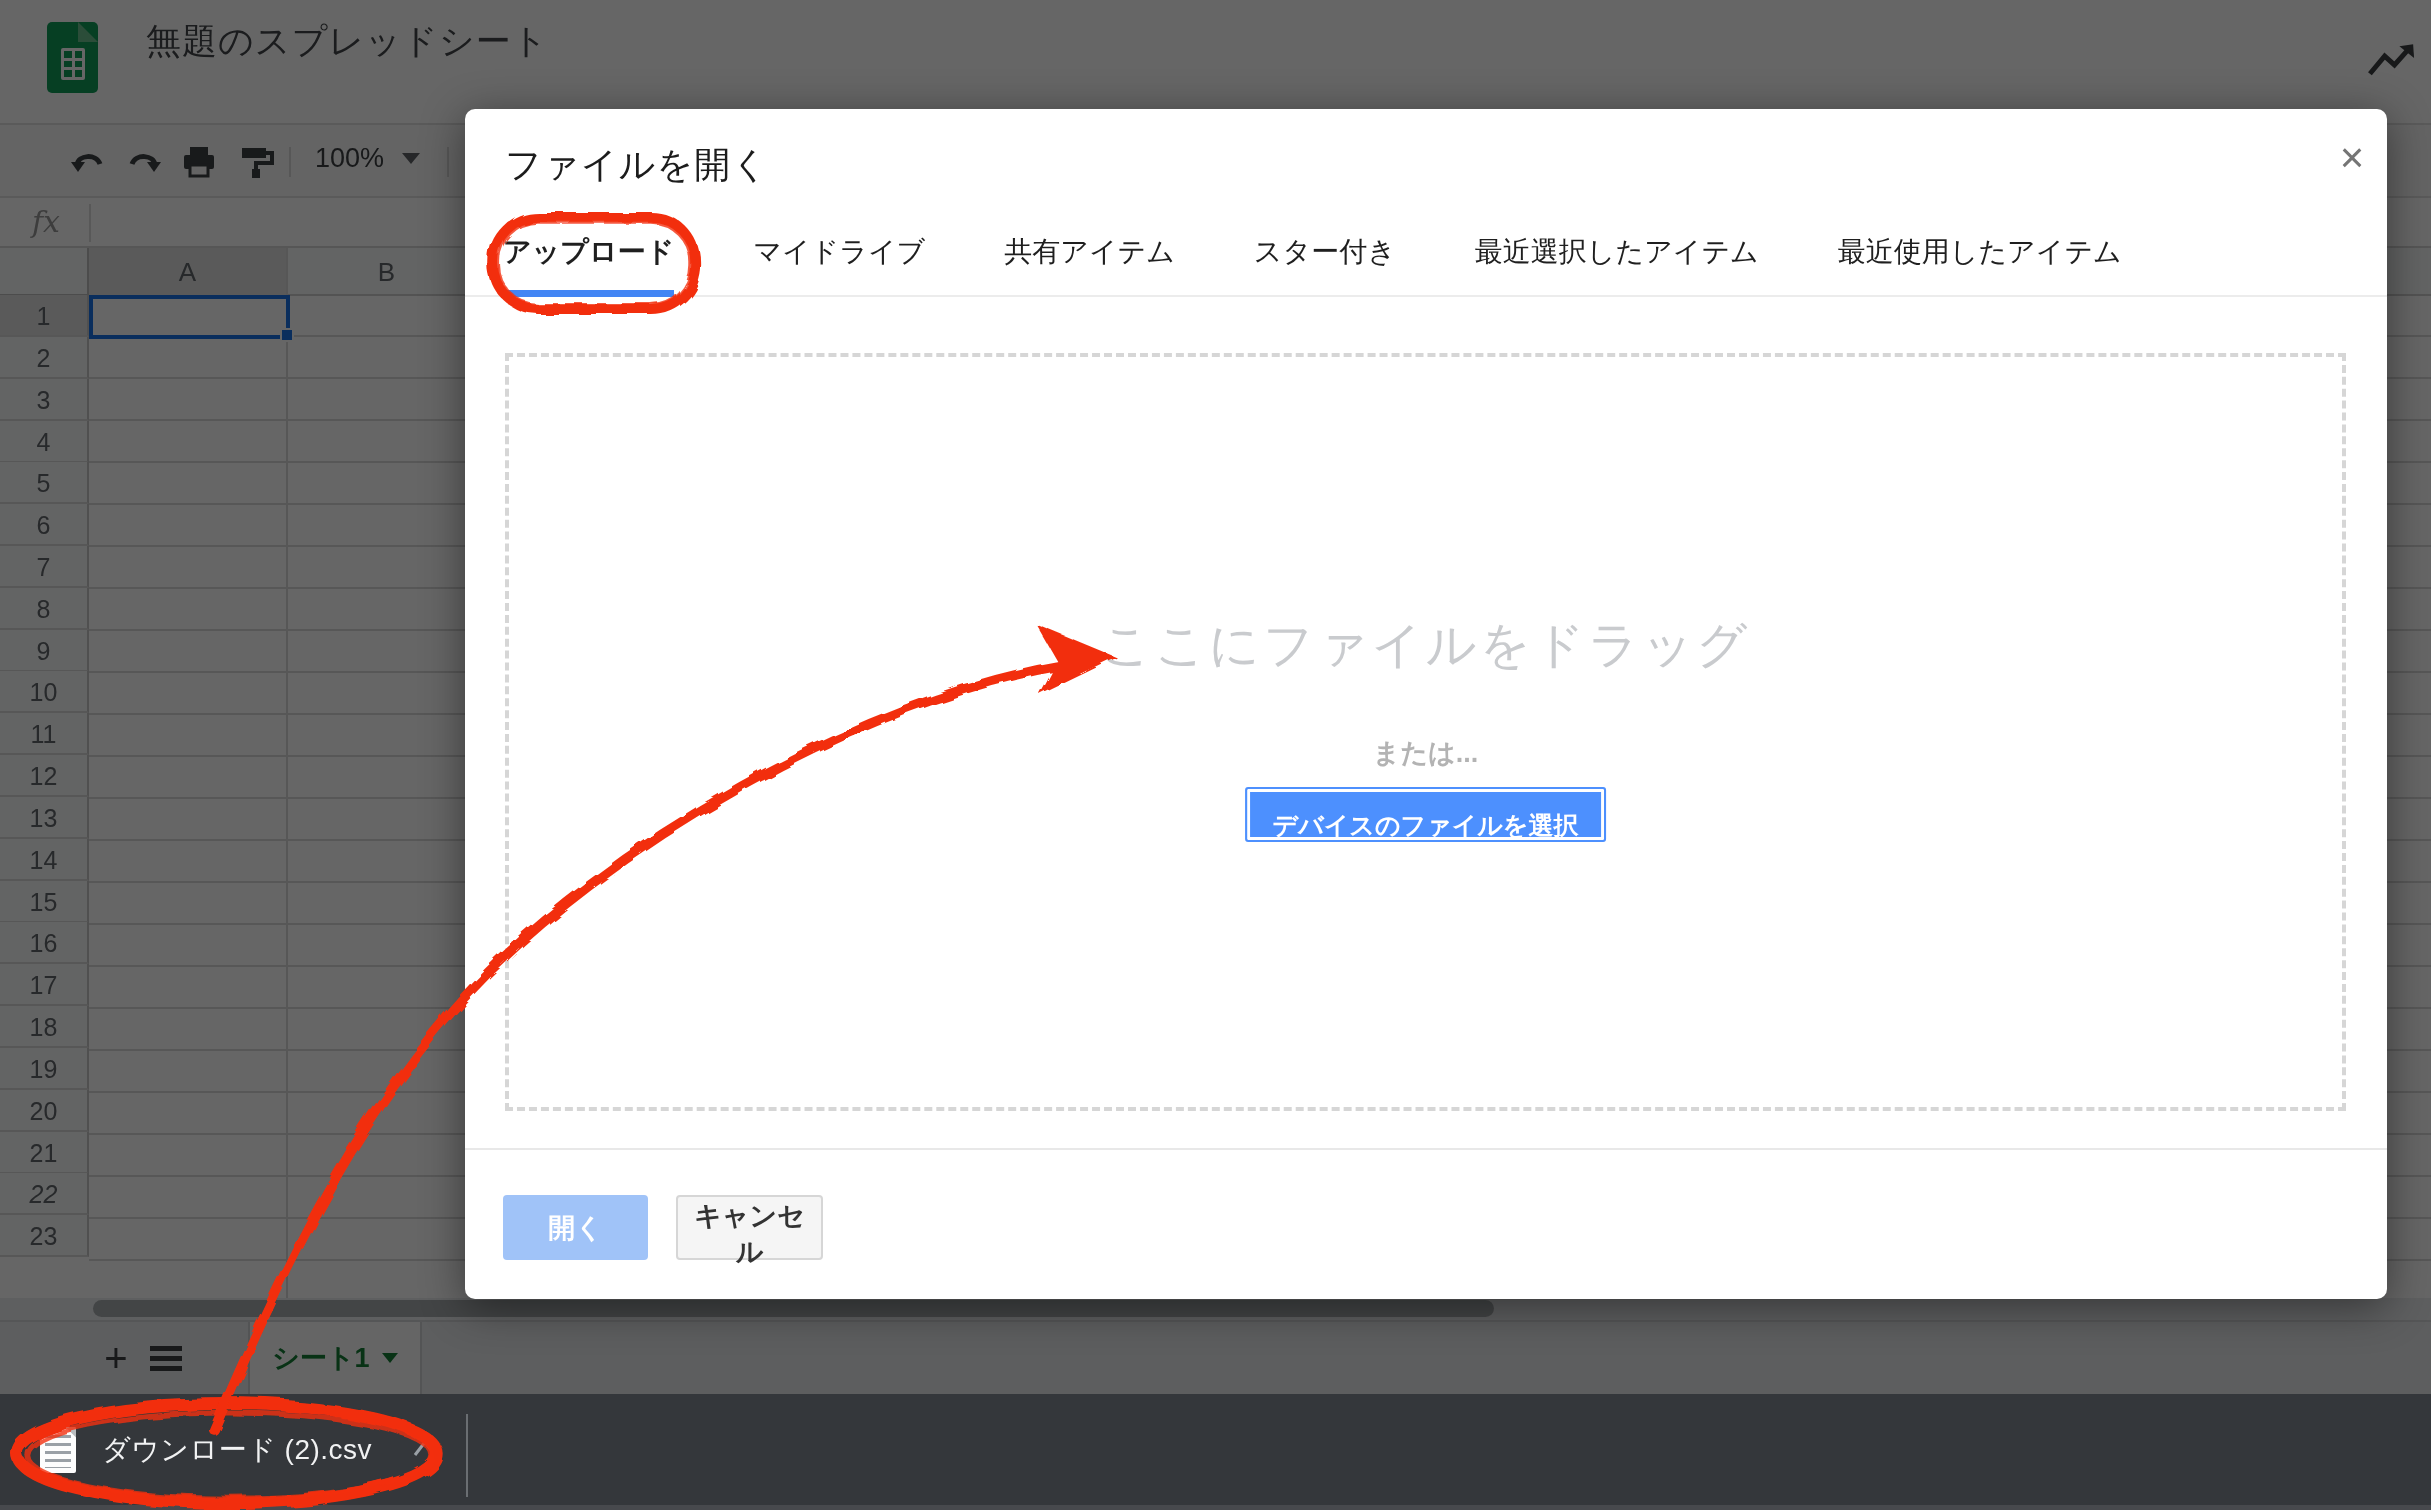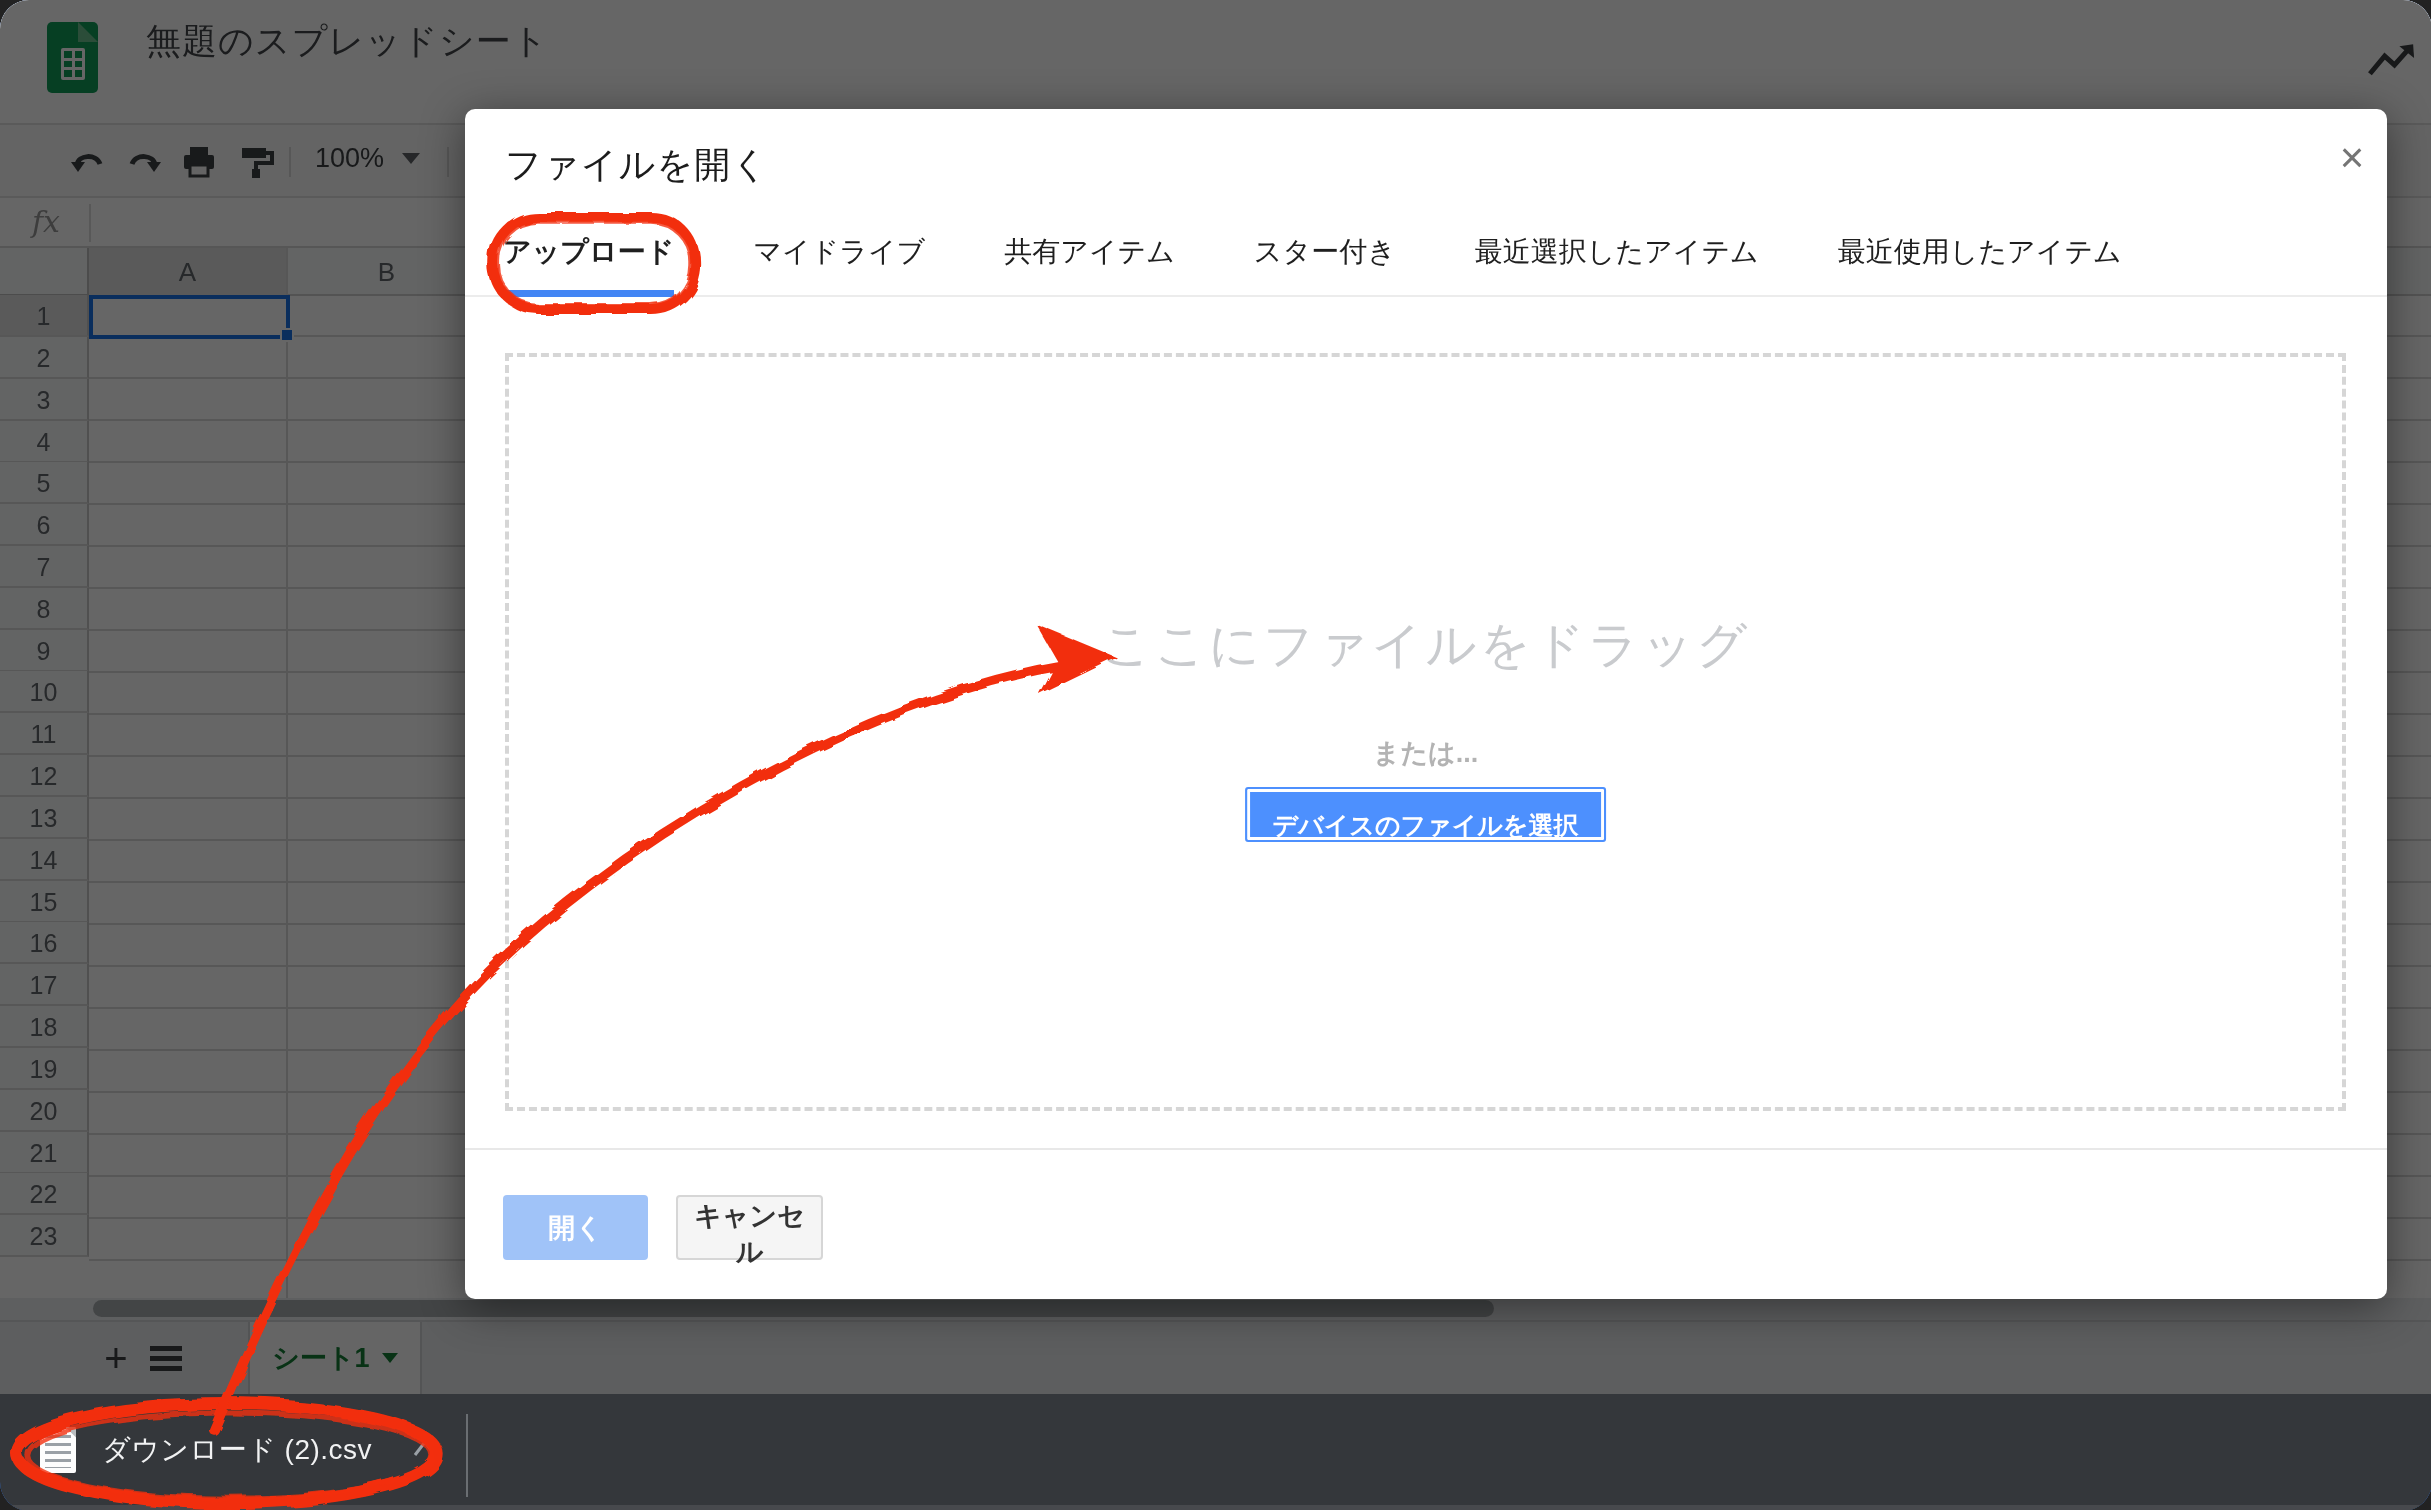--- a/index.html
+++ b/index.html
@@ -1,17 +1,17 @@
 <!DOCTYPE html>
 <html><head>
 <meta charset="utf-8">
 <style>
   html,body{margin:0;padding:0;background:#222;}
   #app{position:relative;width:2432px;height:1511px;overflow:hidden;background:#3b82f6;
-       font-family:"Liberation Sans","DejaVu Sans",sans-serif;border-radius:29px;}
+       font-family:"Liberation Sans","DejaVu Sans",sans-serif;}
   #app *{box-sizing:border-box;}
 
   
   .sheets{position:absolute;inset:0 0 117px 0;z-index:1;background:#fff;}
 
   .top-header{position:absolute;left:0;top:0;width:2432px;height:125px;background:#ffffff;border-bottom:2px solid #e0e0e0;}
   .logo{position:absolute;left:47px;top:22px;width:51px;height:71px;background:#0f9d58;border-radius:5px;}
   .logo .fold2{position:absolute;right:0;top:0;width:20px;height:20px;background:#6dc08f;clip-path:polygon(0 0,100% 100%,0 100%);}
   .logo .tbl{position:absolute;left:14px;top:26px;width:24px;height:32px;background:#fff;border-radius:2px;
              display:grid;grid-template-columns:1fr 1fr;grid-template-rows:1fr 1fr 1fr;gap:3px;padding:3px;}
@@ -191,21 +191,21 @@
         <div class="row-head" style="top: 755px;">12</div>
         <div class="row-head" style="top: 797px;">13</div>
         <div class="row-head" style="top: 839px;">14</div>
         <div class="row-head" style="top: 881px;">15</div>
         <div class="row-head" style="top: 922px;">16</div>
         <div class="row-head" style="top: 964px;">17</div>
         <div class="row-head" style="top: 1006px;">18</div>
         <div class="row-head" style="top: 1048px;">19</div>
         <div class="row-head" style="top: 1090px;">20</div>
         <div class="row-head" style="top: 1132px;">21</div>
-        <div class="row-head" style="top: 1173px;">22</div>
+        <div class="row-head" style="top: 1173px; font-style: italic;">22</div>
         <div class="row-head" style="top: 1215px;">23</div>
         <div class="row-head" style="top: 1327px; margin-top: 20px;">24</div>
       </div>
 
     <div class="sel-cell"></div>
     <div class="sel-handle"></div>
 
     <div class="hscroll">
       <div class="thumb"></div>
     </div>

